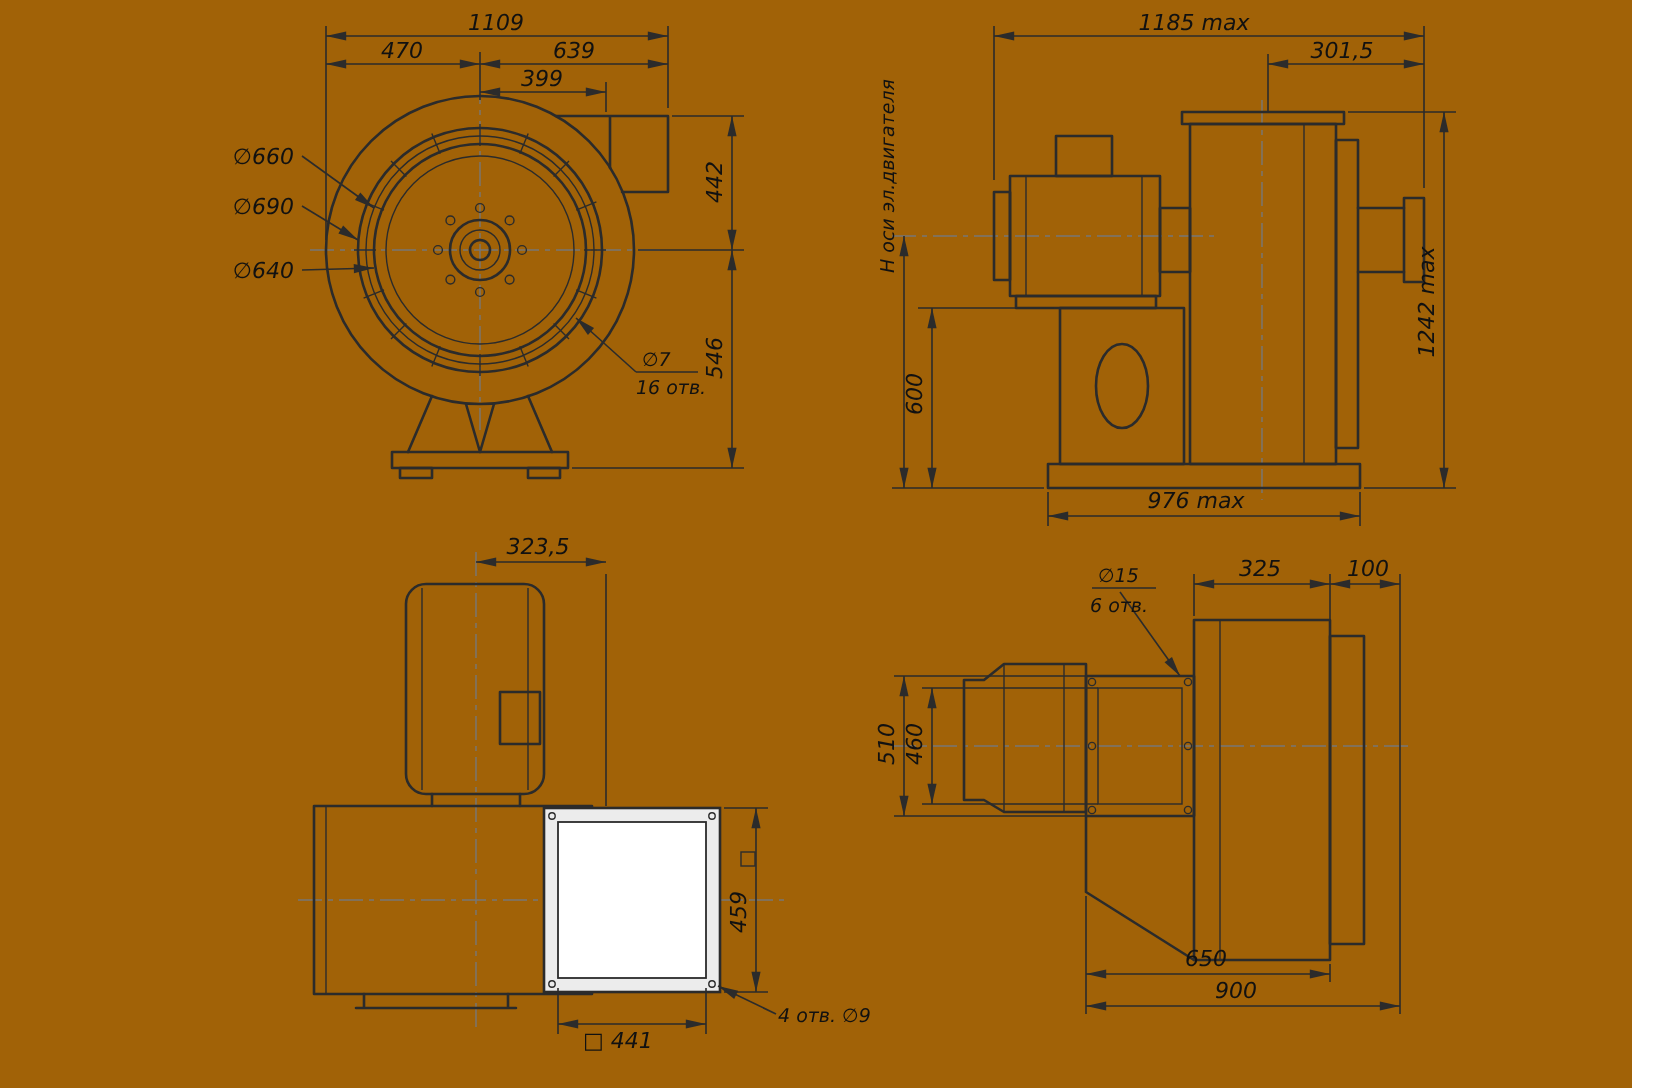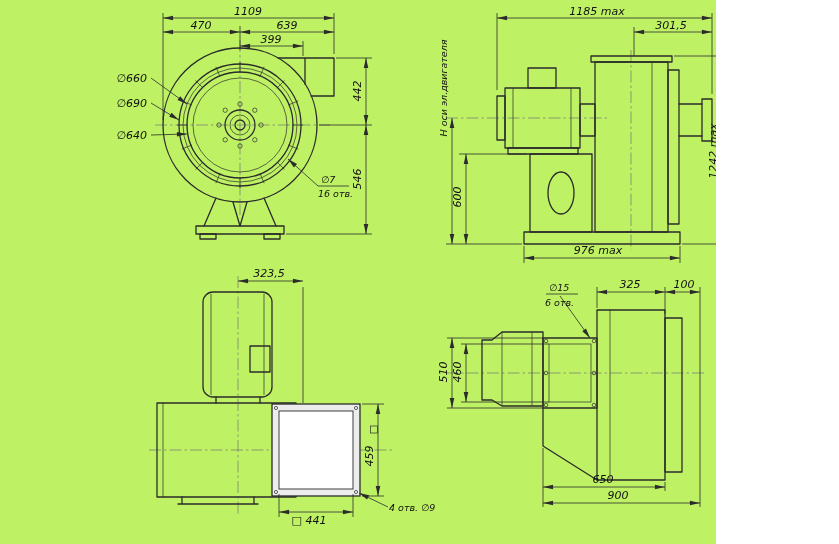--- a/index.html
+++ b/index.html
@@ -1,16 +1,16 @@
 <!DOCTYPE html>
 <html><head>
 <meta charset="utf-8">
 <style>
   html,body{margin:0;padding:0;background:#fff}
-  .stage{position:relative;width:716px;height:544px;background:#bef264;overflow:hidden;
+  .stage{position:relative;width:816px;height:544px;background:#a16207;overflow:hidden;
          font-family:"DejaVu Sans",sans-serif}
   svg{display:block}
   .o{fill:none;stroke:#2b2b2b;stroke-width:1.3;stroke-linejoin:round;stroke-linecap:round}
   .t{fill:none;stroke:#2b2b2b;stroke-width:0.7}
   .cl{fill:none;stroke:#777;stroke-width:0.7;stroke-dasharray:12 3 2.5 3}
   .d{fill:none;stroke:#2b2b2b;stroke-width:0.8}
   text{font:italic 11px "DejaVu Sans",sans-serif;fill:#111}
   .small{font-size:9.5px}
   .ring{fill:#ececec;stroke:#2b2b2b;stroke-width:1.3}
   .inner{fill:#ffffff;stroke:#2b2b2b;stroke-width:0.9}

